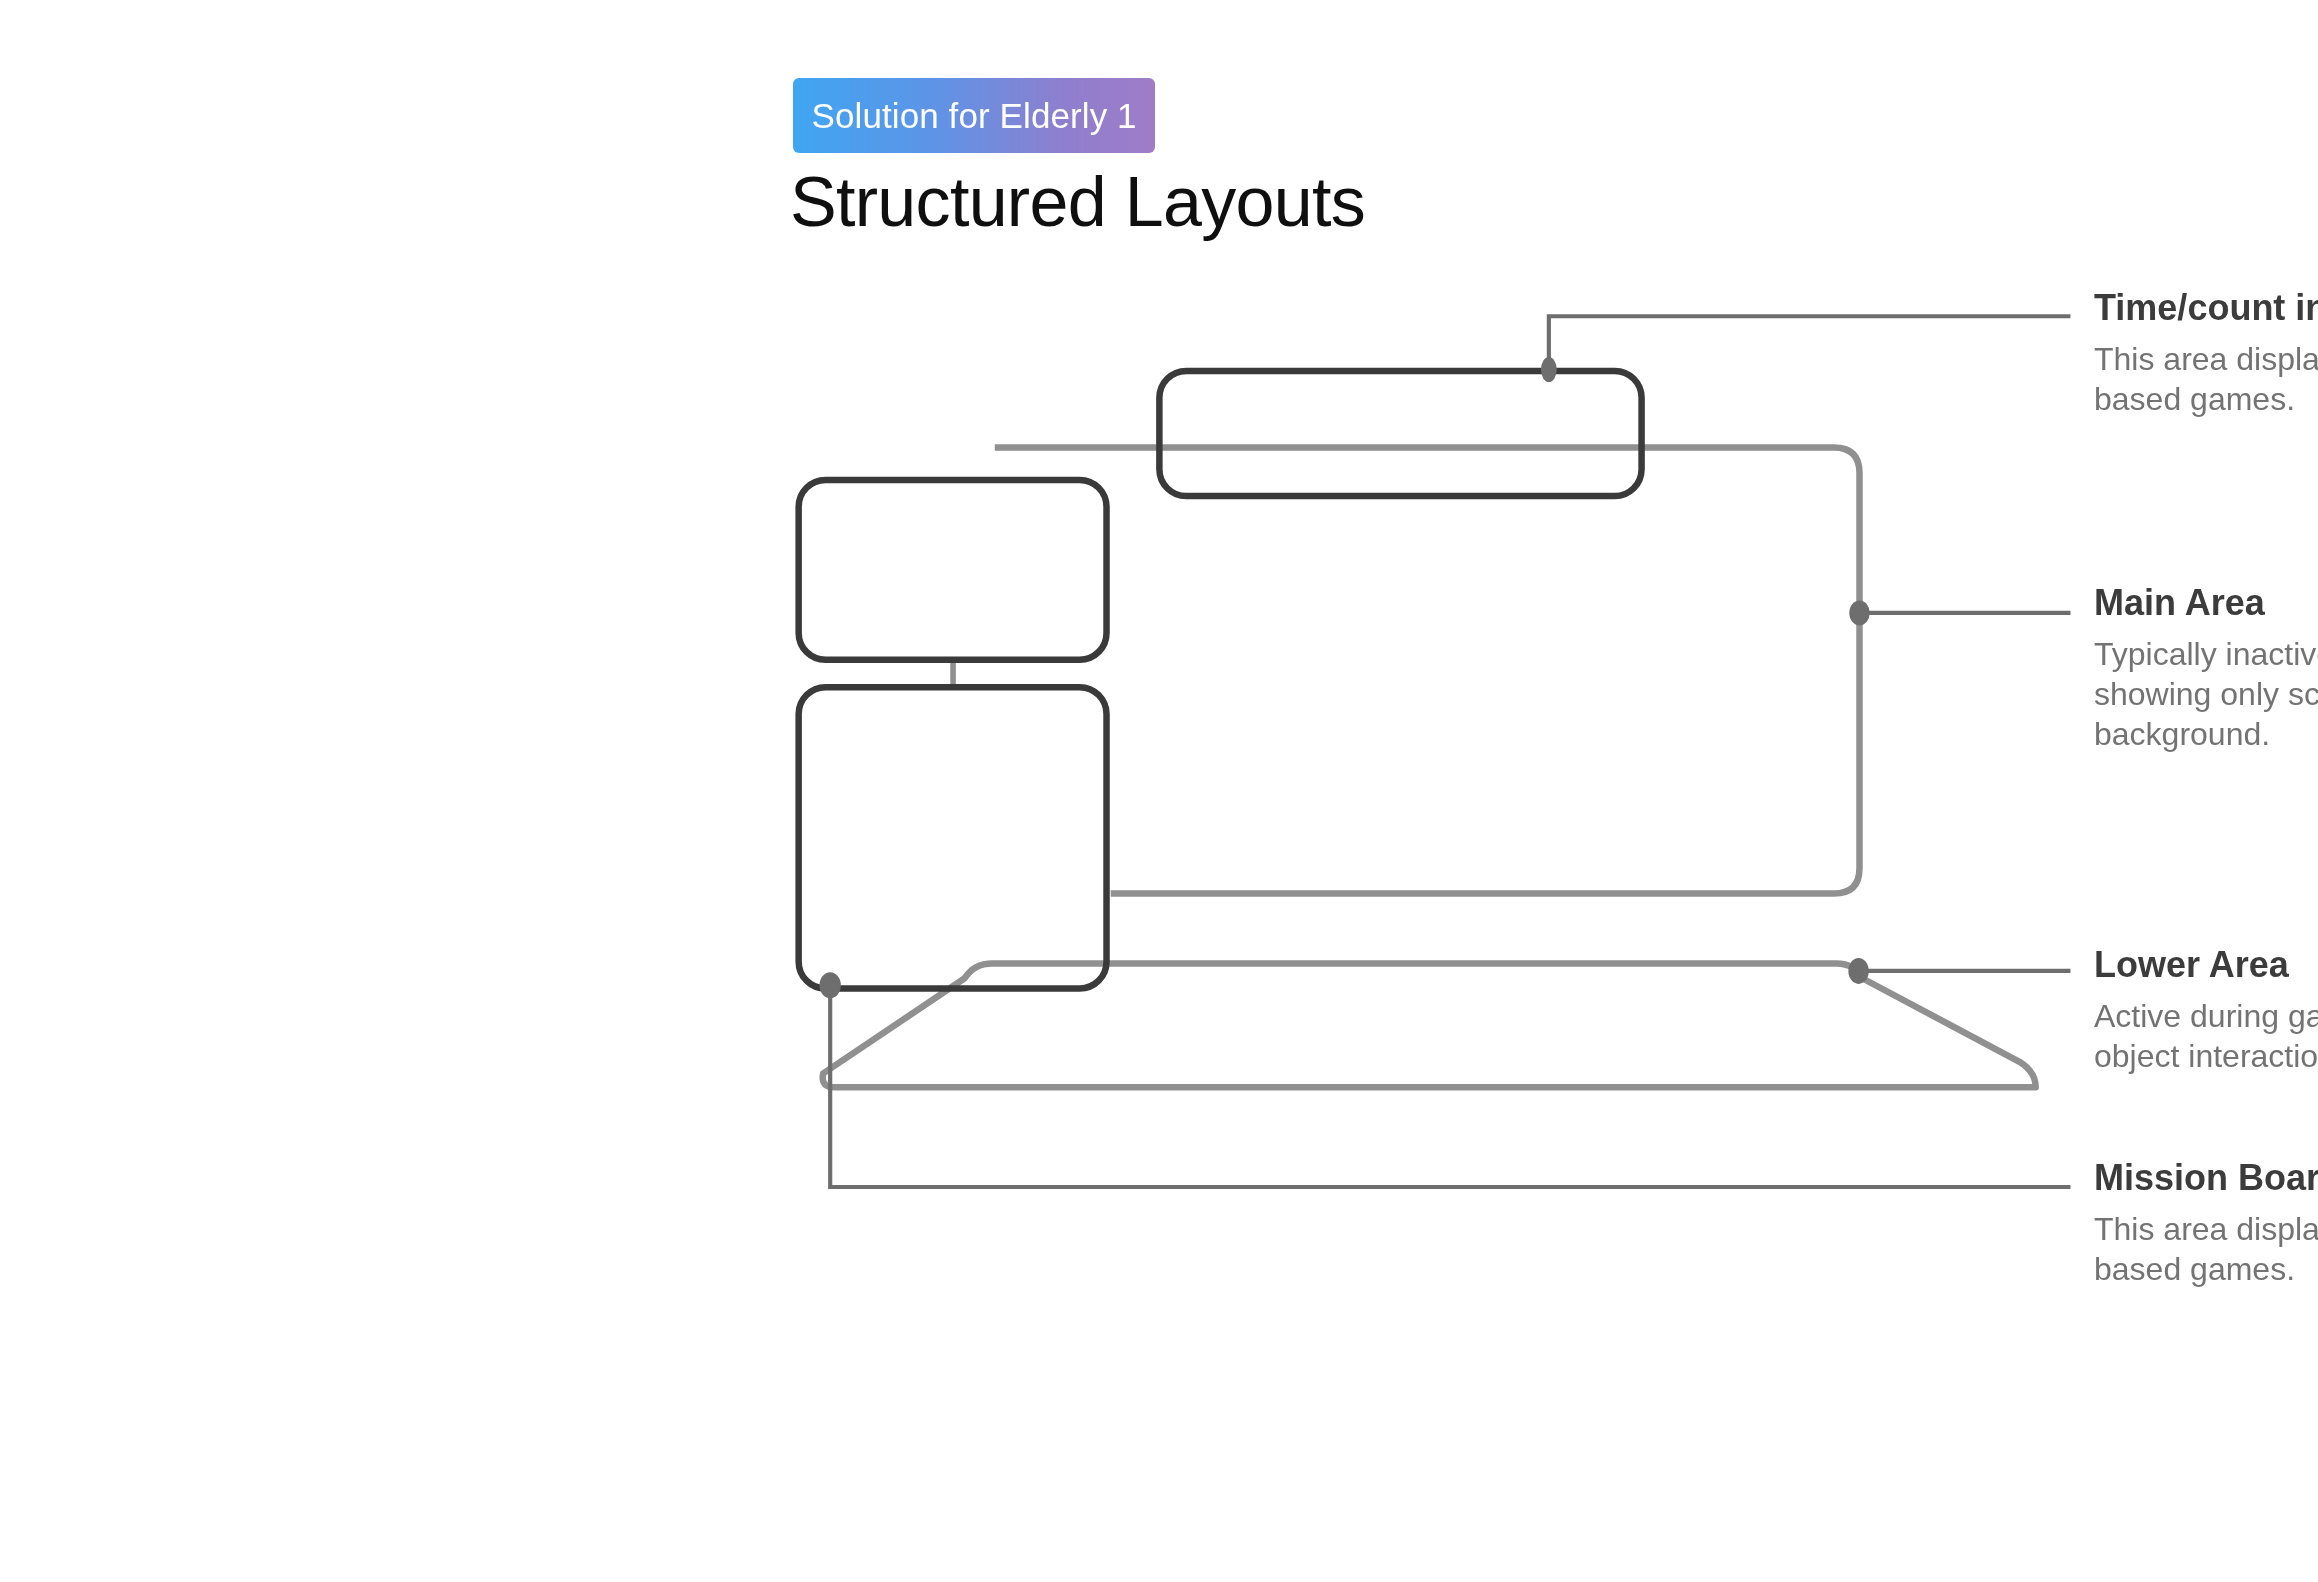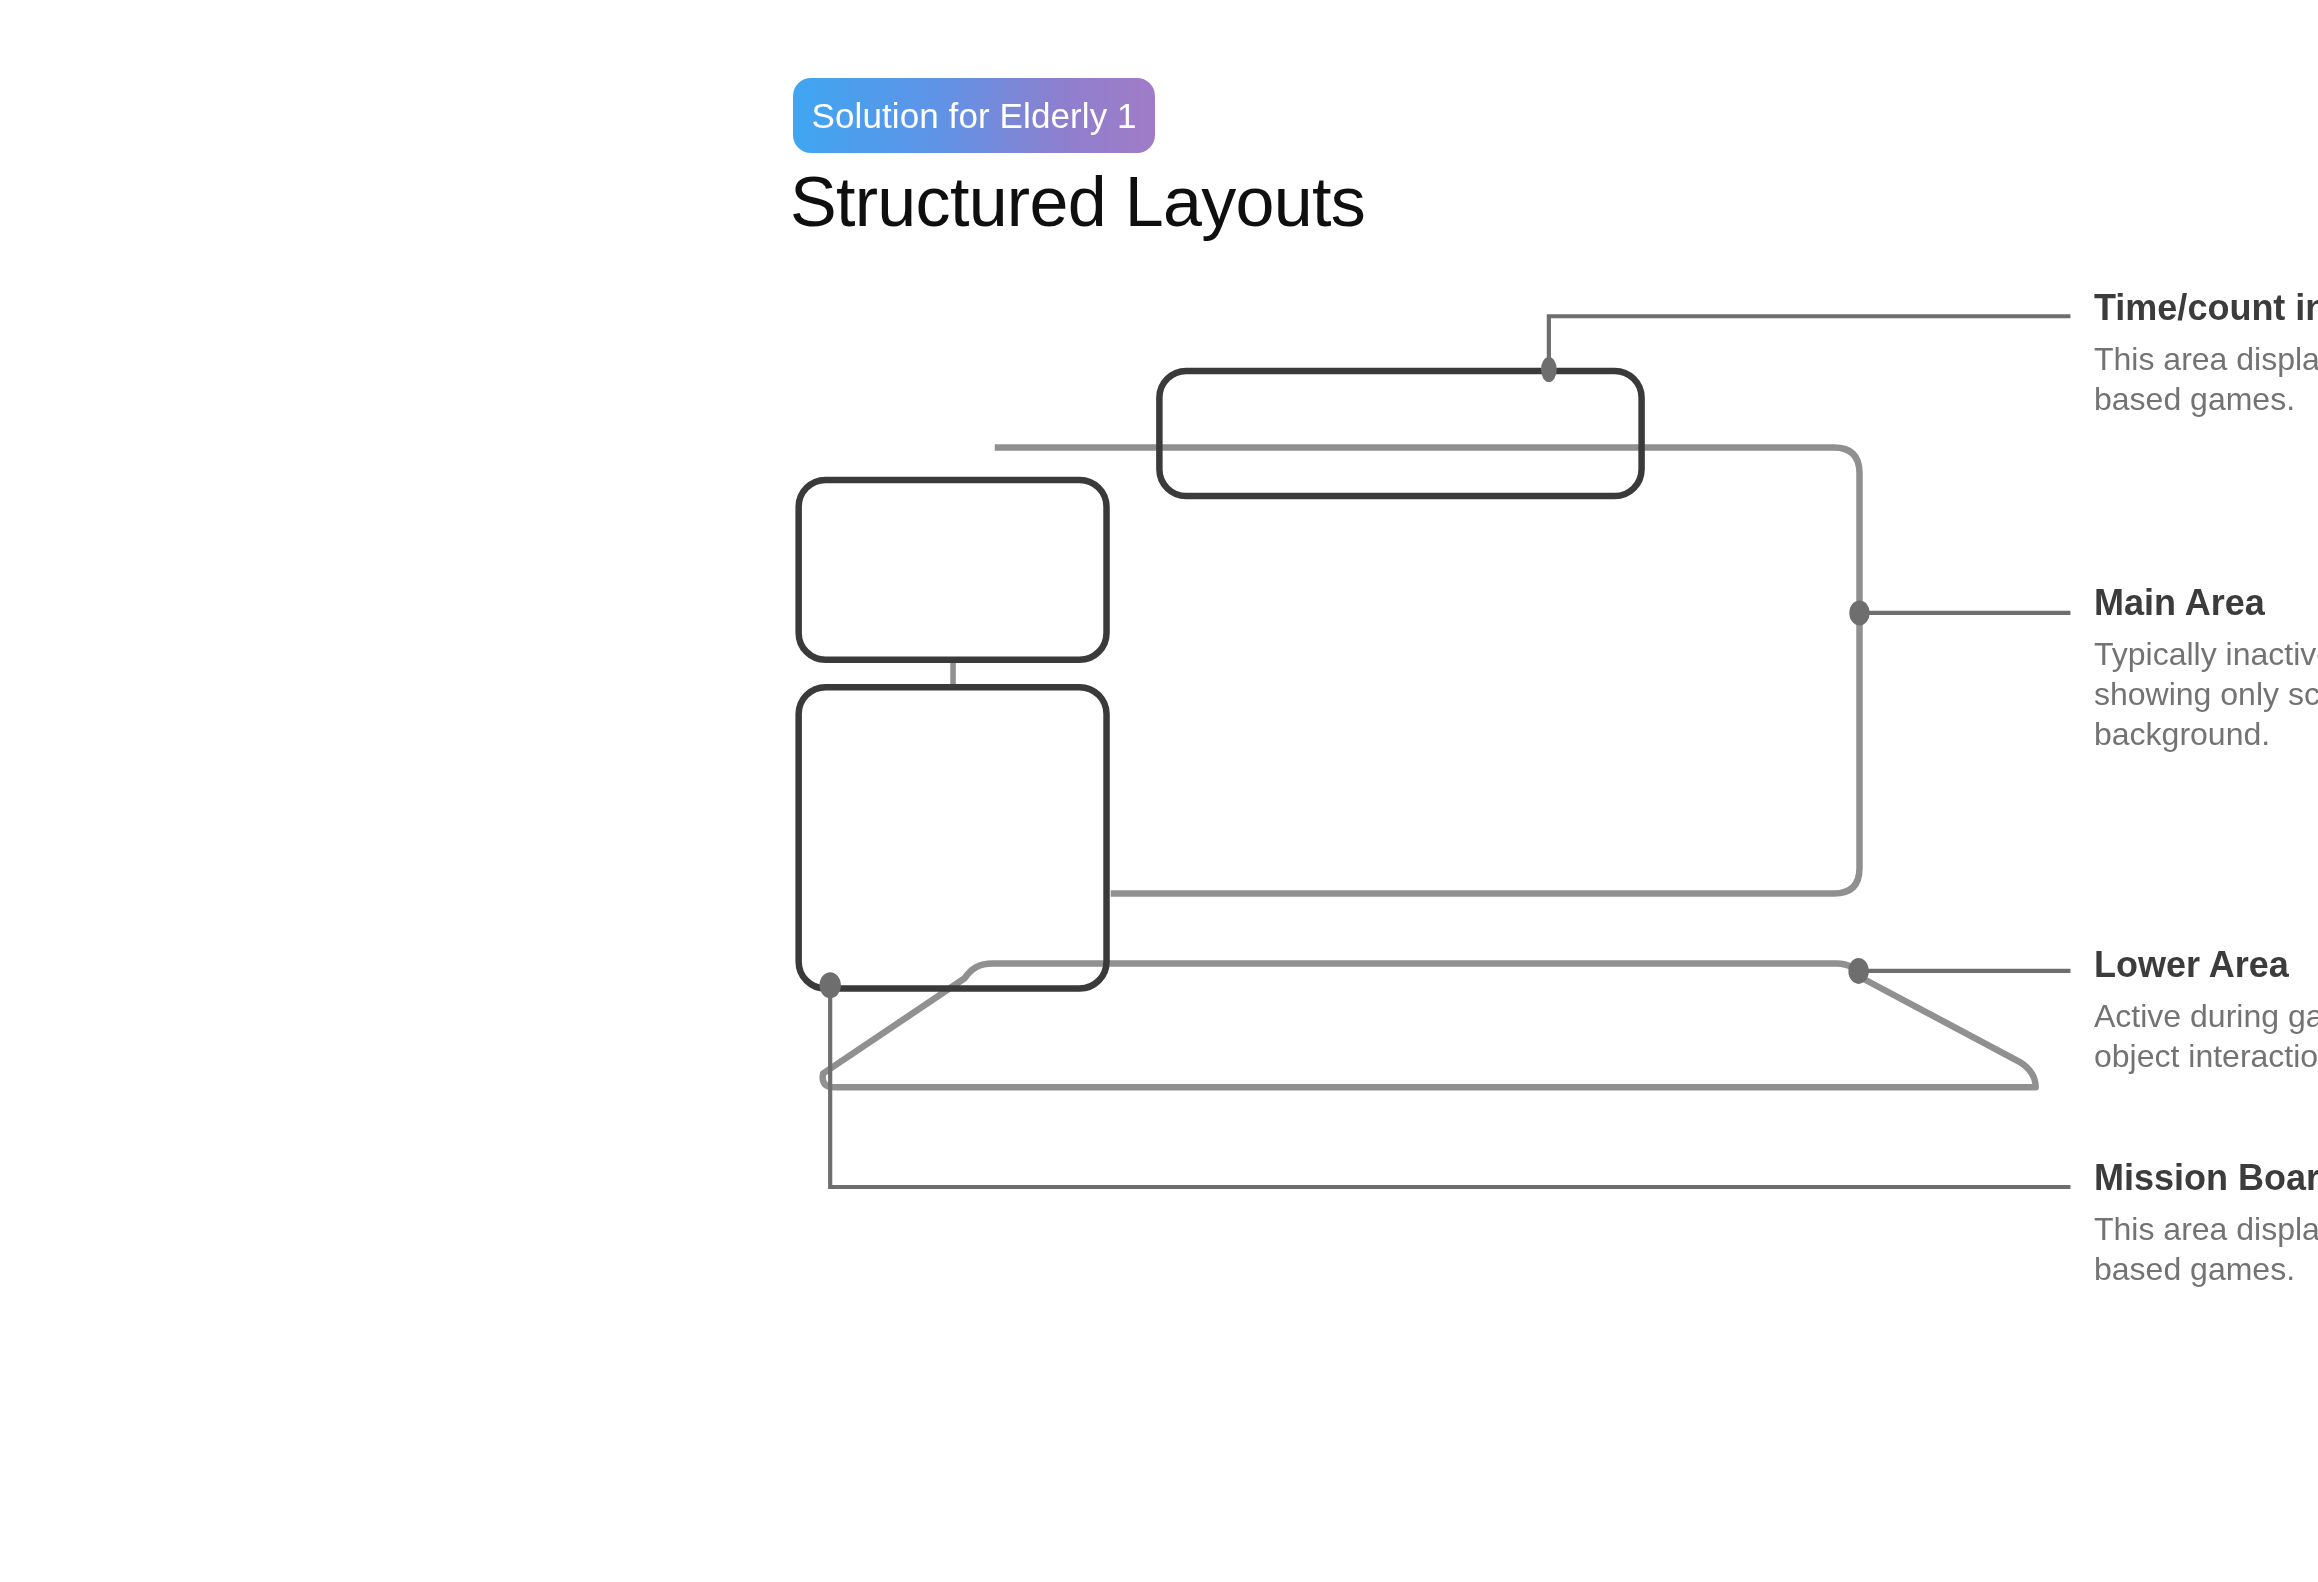--- a/index.html
+++ b/index.html
@@ -24,21 +24,21 @@
   
   .badge {
     position: absolute;
     left: 793px;
     top: 78px;
     height: 75px;
     padding: 0 18.5px;
     display: flex;
     align-items: center;
     justify-content: flex-end;
-    border-radius: 18px;
+    border-radius: 6px;
     background: linear-gradient(90deg, #3fa6f2 0%, #5f93e6 40%, #8e7fce 75%, #a07cc8 100%);
     box-sizing: border-box;
   }
   .badge-label {
     color: #ffffff;
     font-size: 35px;
     font-weight: 400;
     letter-spacing: 0.1px;
     white-space: nowrap;
     line-height: 1;

